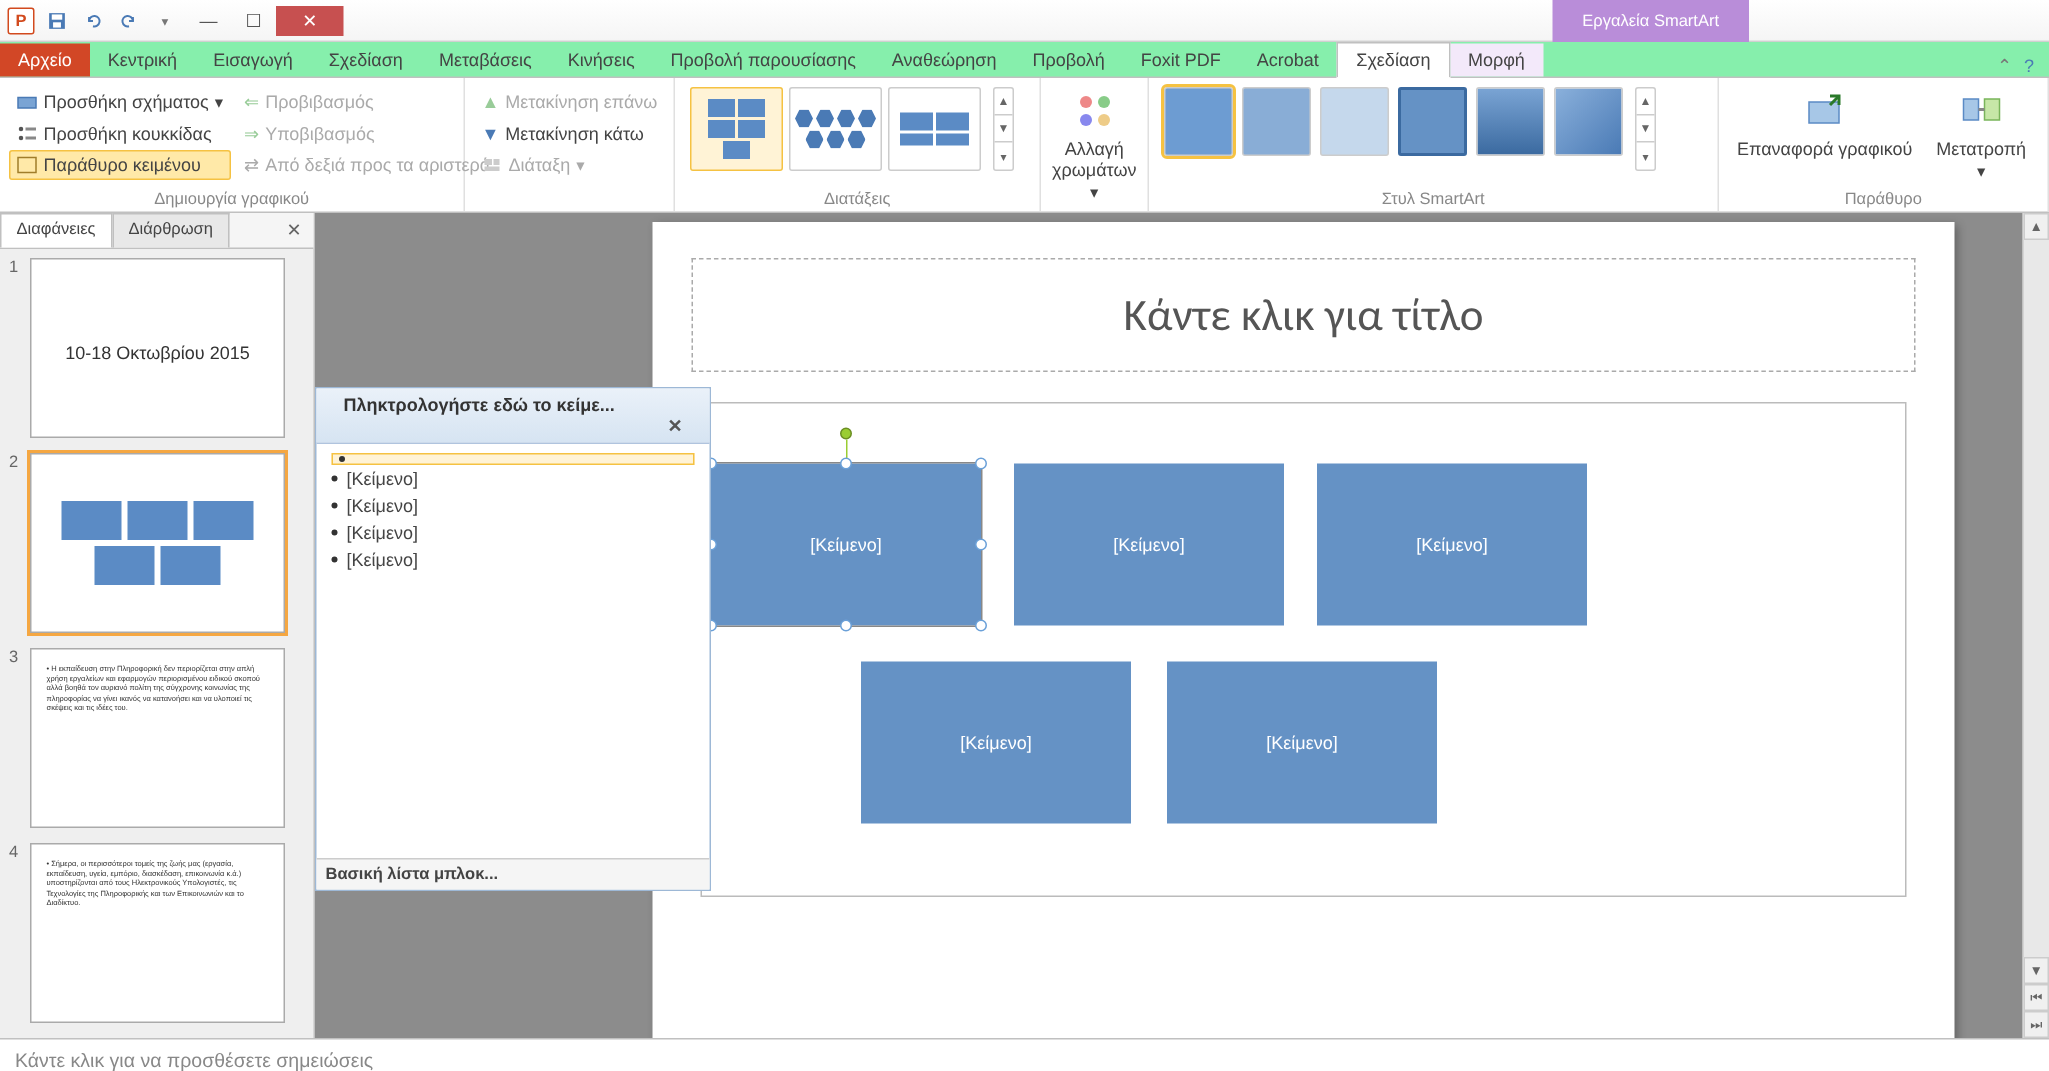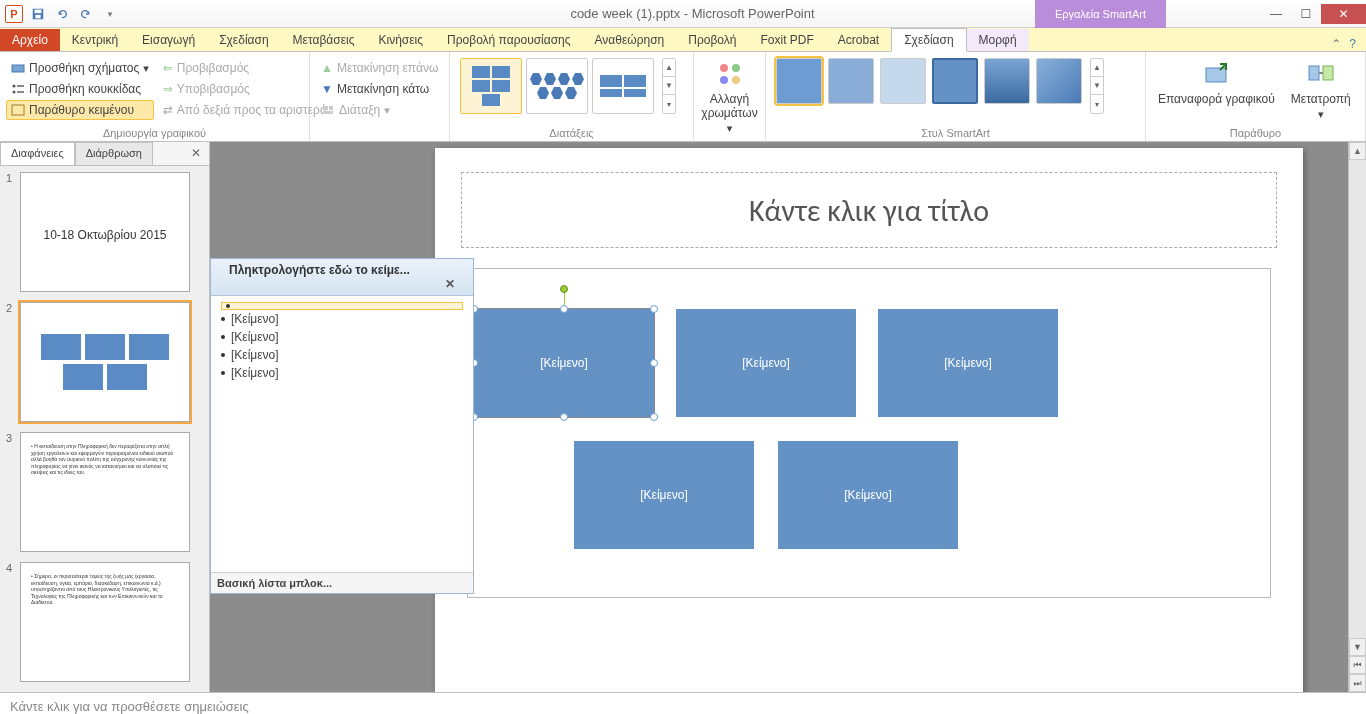--- a/index.html
+++ b/index.html
@@ -10,21 +10,21 @@
 .qat { display:flex; align-items:center; gap:4px; padding:0 4px; }
 .qat-btn { width:20px; height:20px; display:flex; align-items:center; justify-content:center; border-radius:2px; }
 .p-icon { width:18px; height:18px; background:#fff; border:1px solid #d24a1e; color:#d24a1e; font-weight:bold; display:flex; align-items:center; justify-content:center; font-size:11px; border-radius:2px; }
 .title-text { flex:1; text-align:center; color:#666; font-size:13px; }
 .smartart-tools { position:absolute; right:200px; top:0; height:28px; background:#b98dd9; color:#fff; padding:0 20px; display:flex; align-items:center; font-size:11px; }
 .win-controls { display:flex; }
 .win-btn { width:30px; height:20px; display:flex; align-items:center; justify-content:center; color:#555; }
 .win-btn.close { background:#c75050; color:#fff; width:45px; }
 
 
-.ribbon-tabs { height:24px; display:flex; align-items:flex-end; border-bottom:1px solid #c0c0c0; background:#fef9c3;text-align:center; }
+.ribbon-tabs { height:24px; display:flex; align-items:flex-end; border-bottom:1px solid #c0c0c0; background:#86efac;text-align:center; }
 .file-tab { background:#d24726; color:#fff; padding:4px 12px; font-size:12px; }
 .tab { padding:4px 12px; color:#444; font-size:12px;margin-top:28px; }
 .tab.context { background:#f3e9fa; }
 .tab.active-ctx { border:1px solid #c0c0c0; border-bottom:1px solid #fff; margin-bottom:-1px; background:#fff; }
 .help-area { margin-left:auto; padding:0 10px; display:flex; gap:8px; color:#777; }
 
 
 .ribbon { height:90px; background:#fff; border-bottom:1px solid #c0c0c0; display:flex; }
 .group { border-right:1px solid #e0e0e0; padding:2px 6px; display:flex; flex-direction:column; position:relative; height:100%;justify-content:flex-end; }
 .group-label { position:absolute; bottom:2px; left:0; right:0; text-align:center; color:#888; font-size:11px; }
@@ -112,21 +112,20 @@
         </svg>
       </div>
     <div class="qat-btn">
         <svg class="ico" viewBox="0 0 16 16">
           <path d="M11 8 A4 4 0 1 0 8 12" fill="none" stroke="#4a7ab5" stroke-width="1.5"></path>
           <path d="M11 5 L11 8 L8 8" fill="none" stroke="#4a7ab5" stroke-width="1.5"></path>
         </svg>
       </div>
     <div class="qat-btn" style="color:#777;font-size:9px;">▾</div>
   </div>
-  <div class="title-text">code week (1).pptx - Microsoft PowerPoint</div>
   <div class="smartart-tools">Εργαλεία SmartArt</div>
   <div class="win-controls">
     <div class="win-btn">—</div>
     <div class="win-btn">☐</div>
     <div class="win-btn close">✕</div>
   </div>
 </div>
 
 <div class="ribbon-tabs">
   <div class="file-tab">Αρχείο</div>

